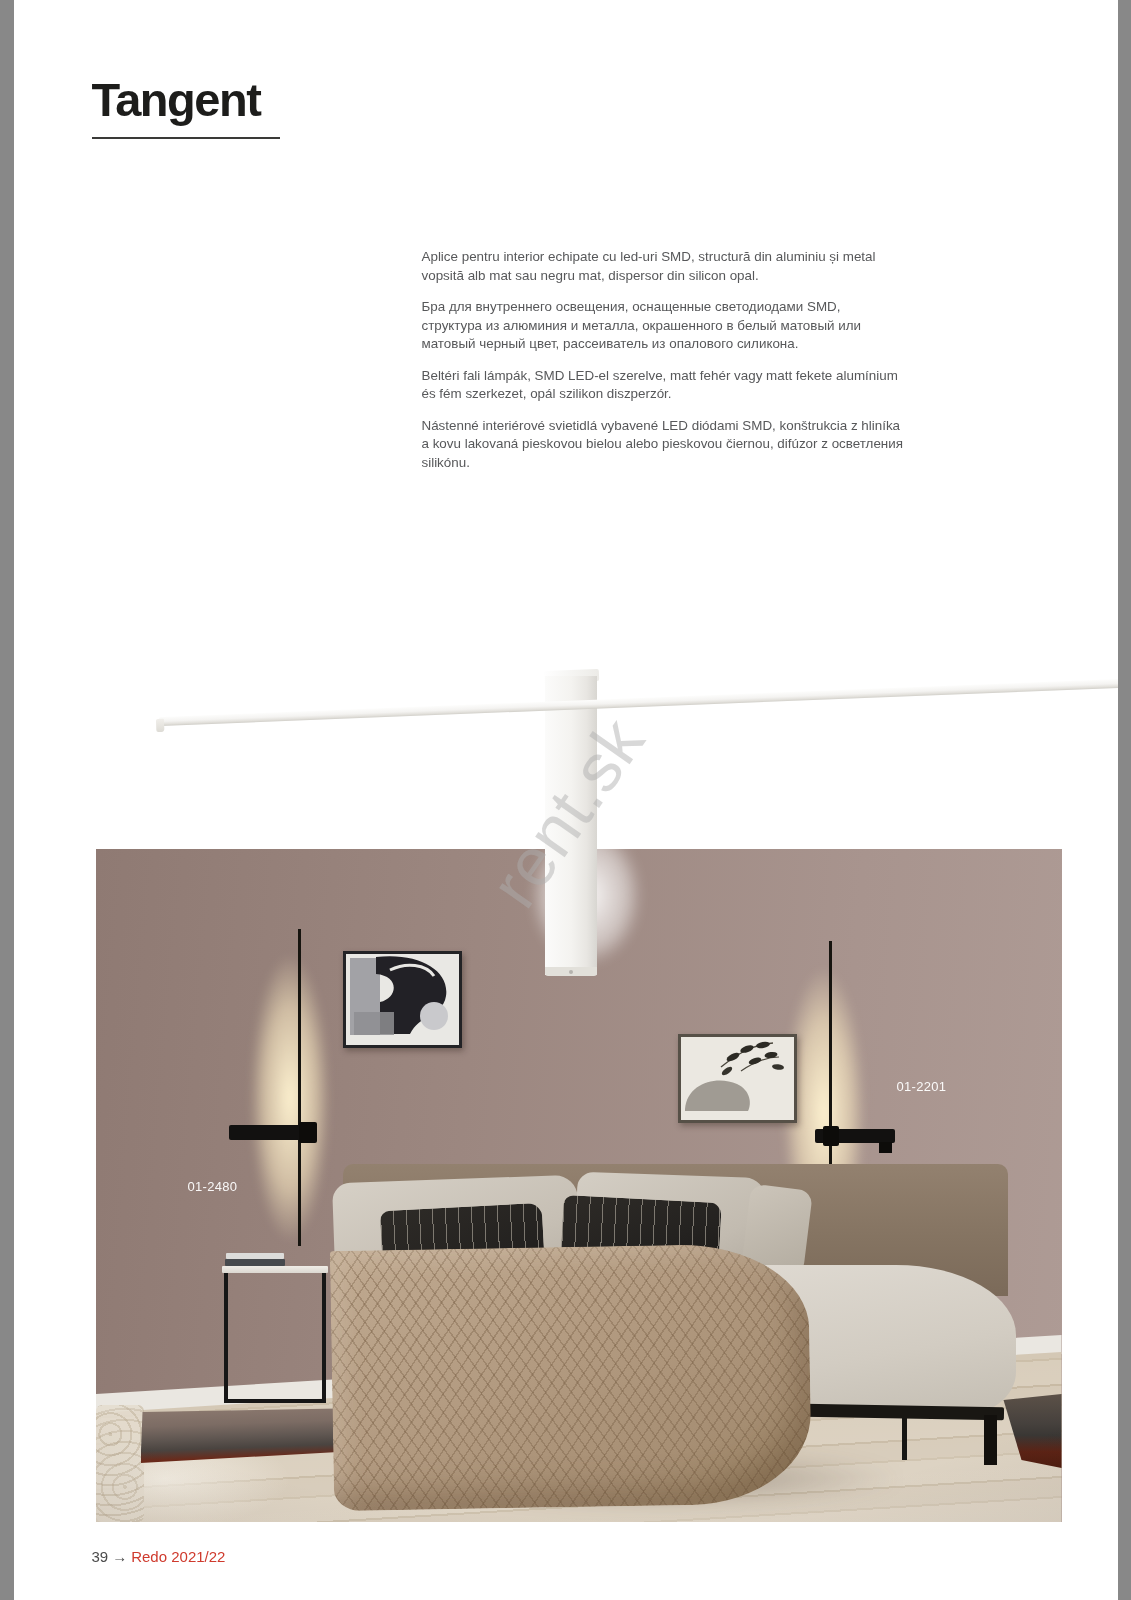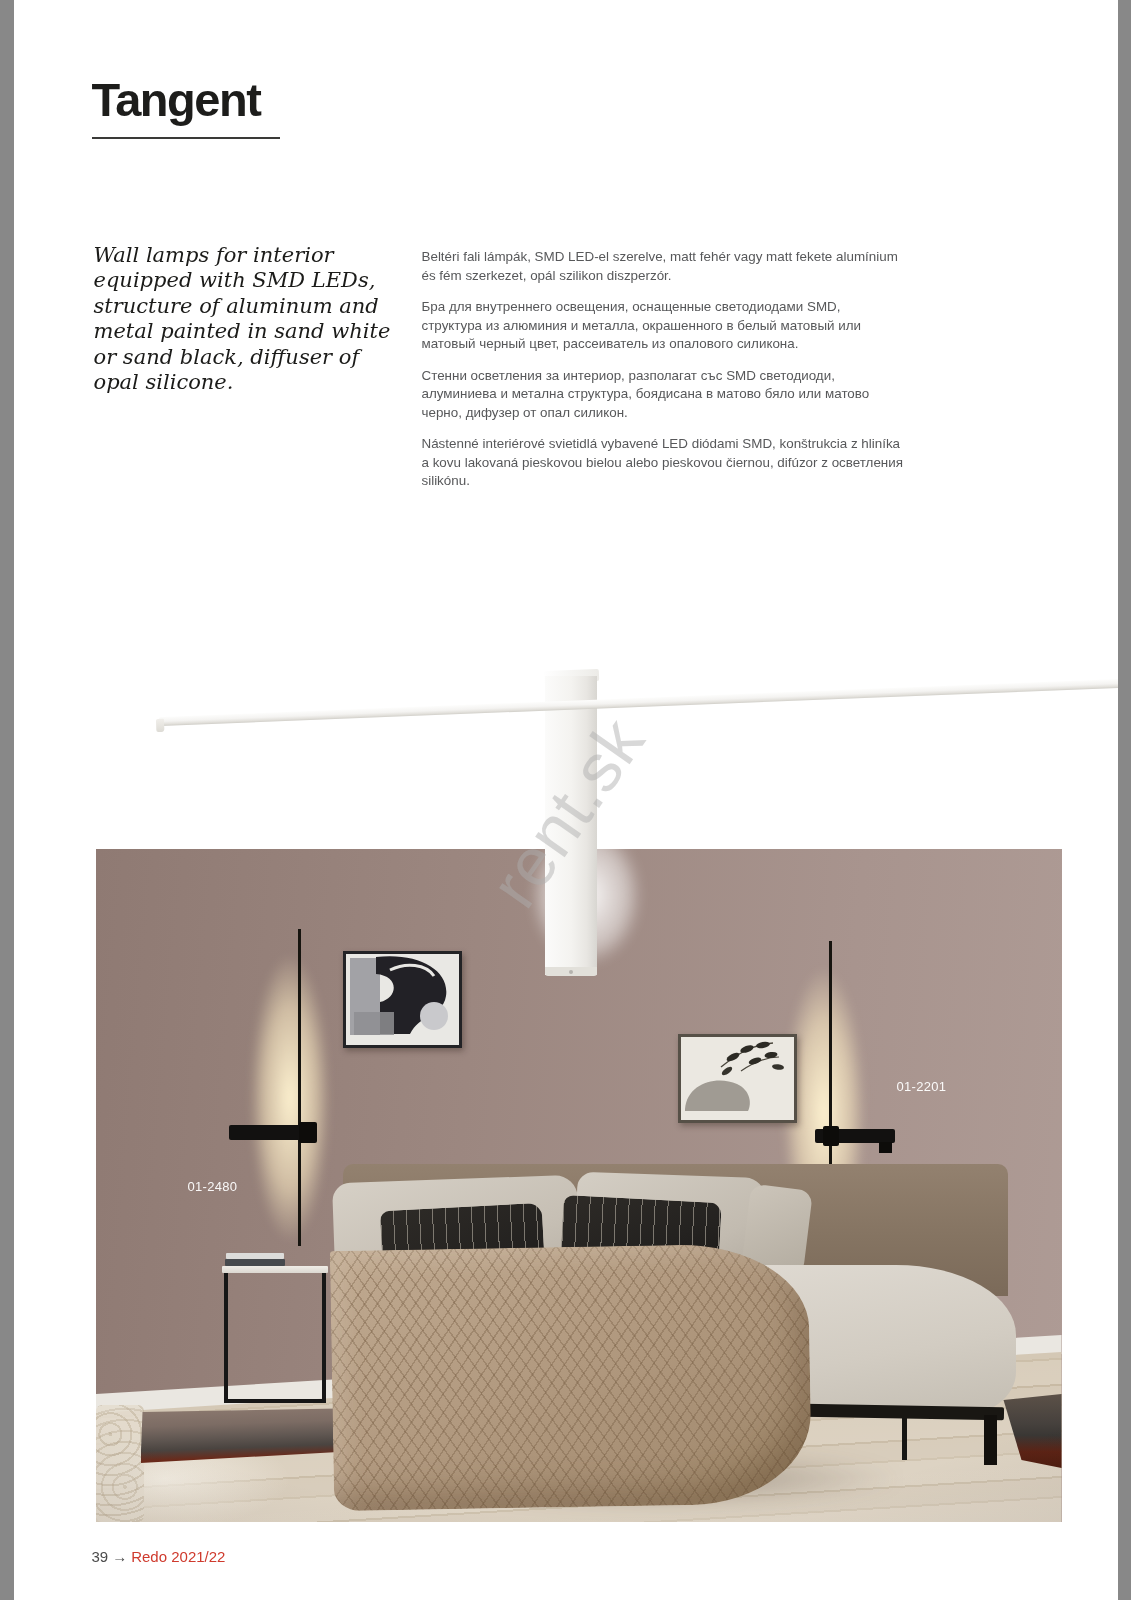--- a/index.html
+++ b/index.html
@@ -167,26 +167,25 @@
   .footer .arrow{margin:0 4px;}
 </style>
 </head>
 <body>
 
 <div class="page">
 
   <h1 class="title">Tangent</h1>
   <div class="title-underline"></div>
 
-  <div class="intro">Wall lamps for interior equipped with SMD LEDs, structure of aluminum and metal painted in sand white or sand black, diffuser of opal silicone.</div>
 
   <div class="translations">
+    <p>Aplice pentru interior echipate cu led-uri SMD, structură din aluminiu și metal vopsită alb mat sau negru mat, dispersor din silicon opal.</p>
+    <p>Бра для внутреннего освещения, оснащенные светодиодами SMD, структура из алюминия и металла, окрашенного в белый матовый или матовый черный цвет, рассеиватель из опалового силикона.</p>
     <p>Beltéri fali lámpák, SMD LED-el szerelve, matt fehér vagy matt fekete alumínium és fém szerkezet, opál szilikon diszperzór.</p>
-    <p>Бра для внутреннего освещения, оснащенные светодиодами SMD, структура из алюминия и металла, окрашенного в белый матовый или матовый черный цвет, рассеиватель из опалового силикона.</p>
-    <p>Стенни осветления за интериор, разполагат със SMD светодиоди, алуминиева и метална структура, боядисана в матово бяло или матово черно, дифузер от опал силикон.</p>
     <p>Nástenné interiérové svietidlá vybavené LED diódami SMD, konštrukcia z hliníka a kovu lakovaná pieskovou bielou alebo pieskovou čiernou, difúzor z осветления silikónu.</p>
   </div>
 
   <div class="column-cap"></div>
   <div class="column"></div>
   <div class="column-foot"></div>
   <div class="bar"></div>
   <div class="watermark">rent.sk</div>
 
   <div class="photo">

